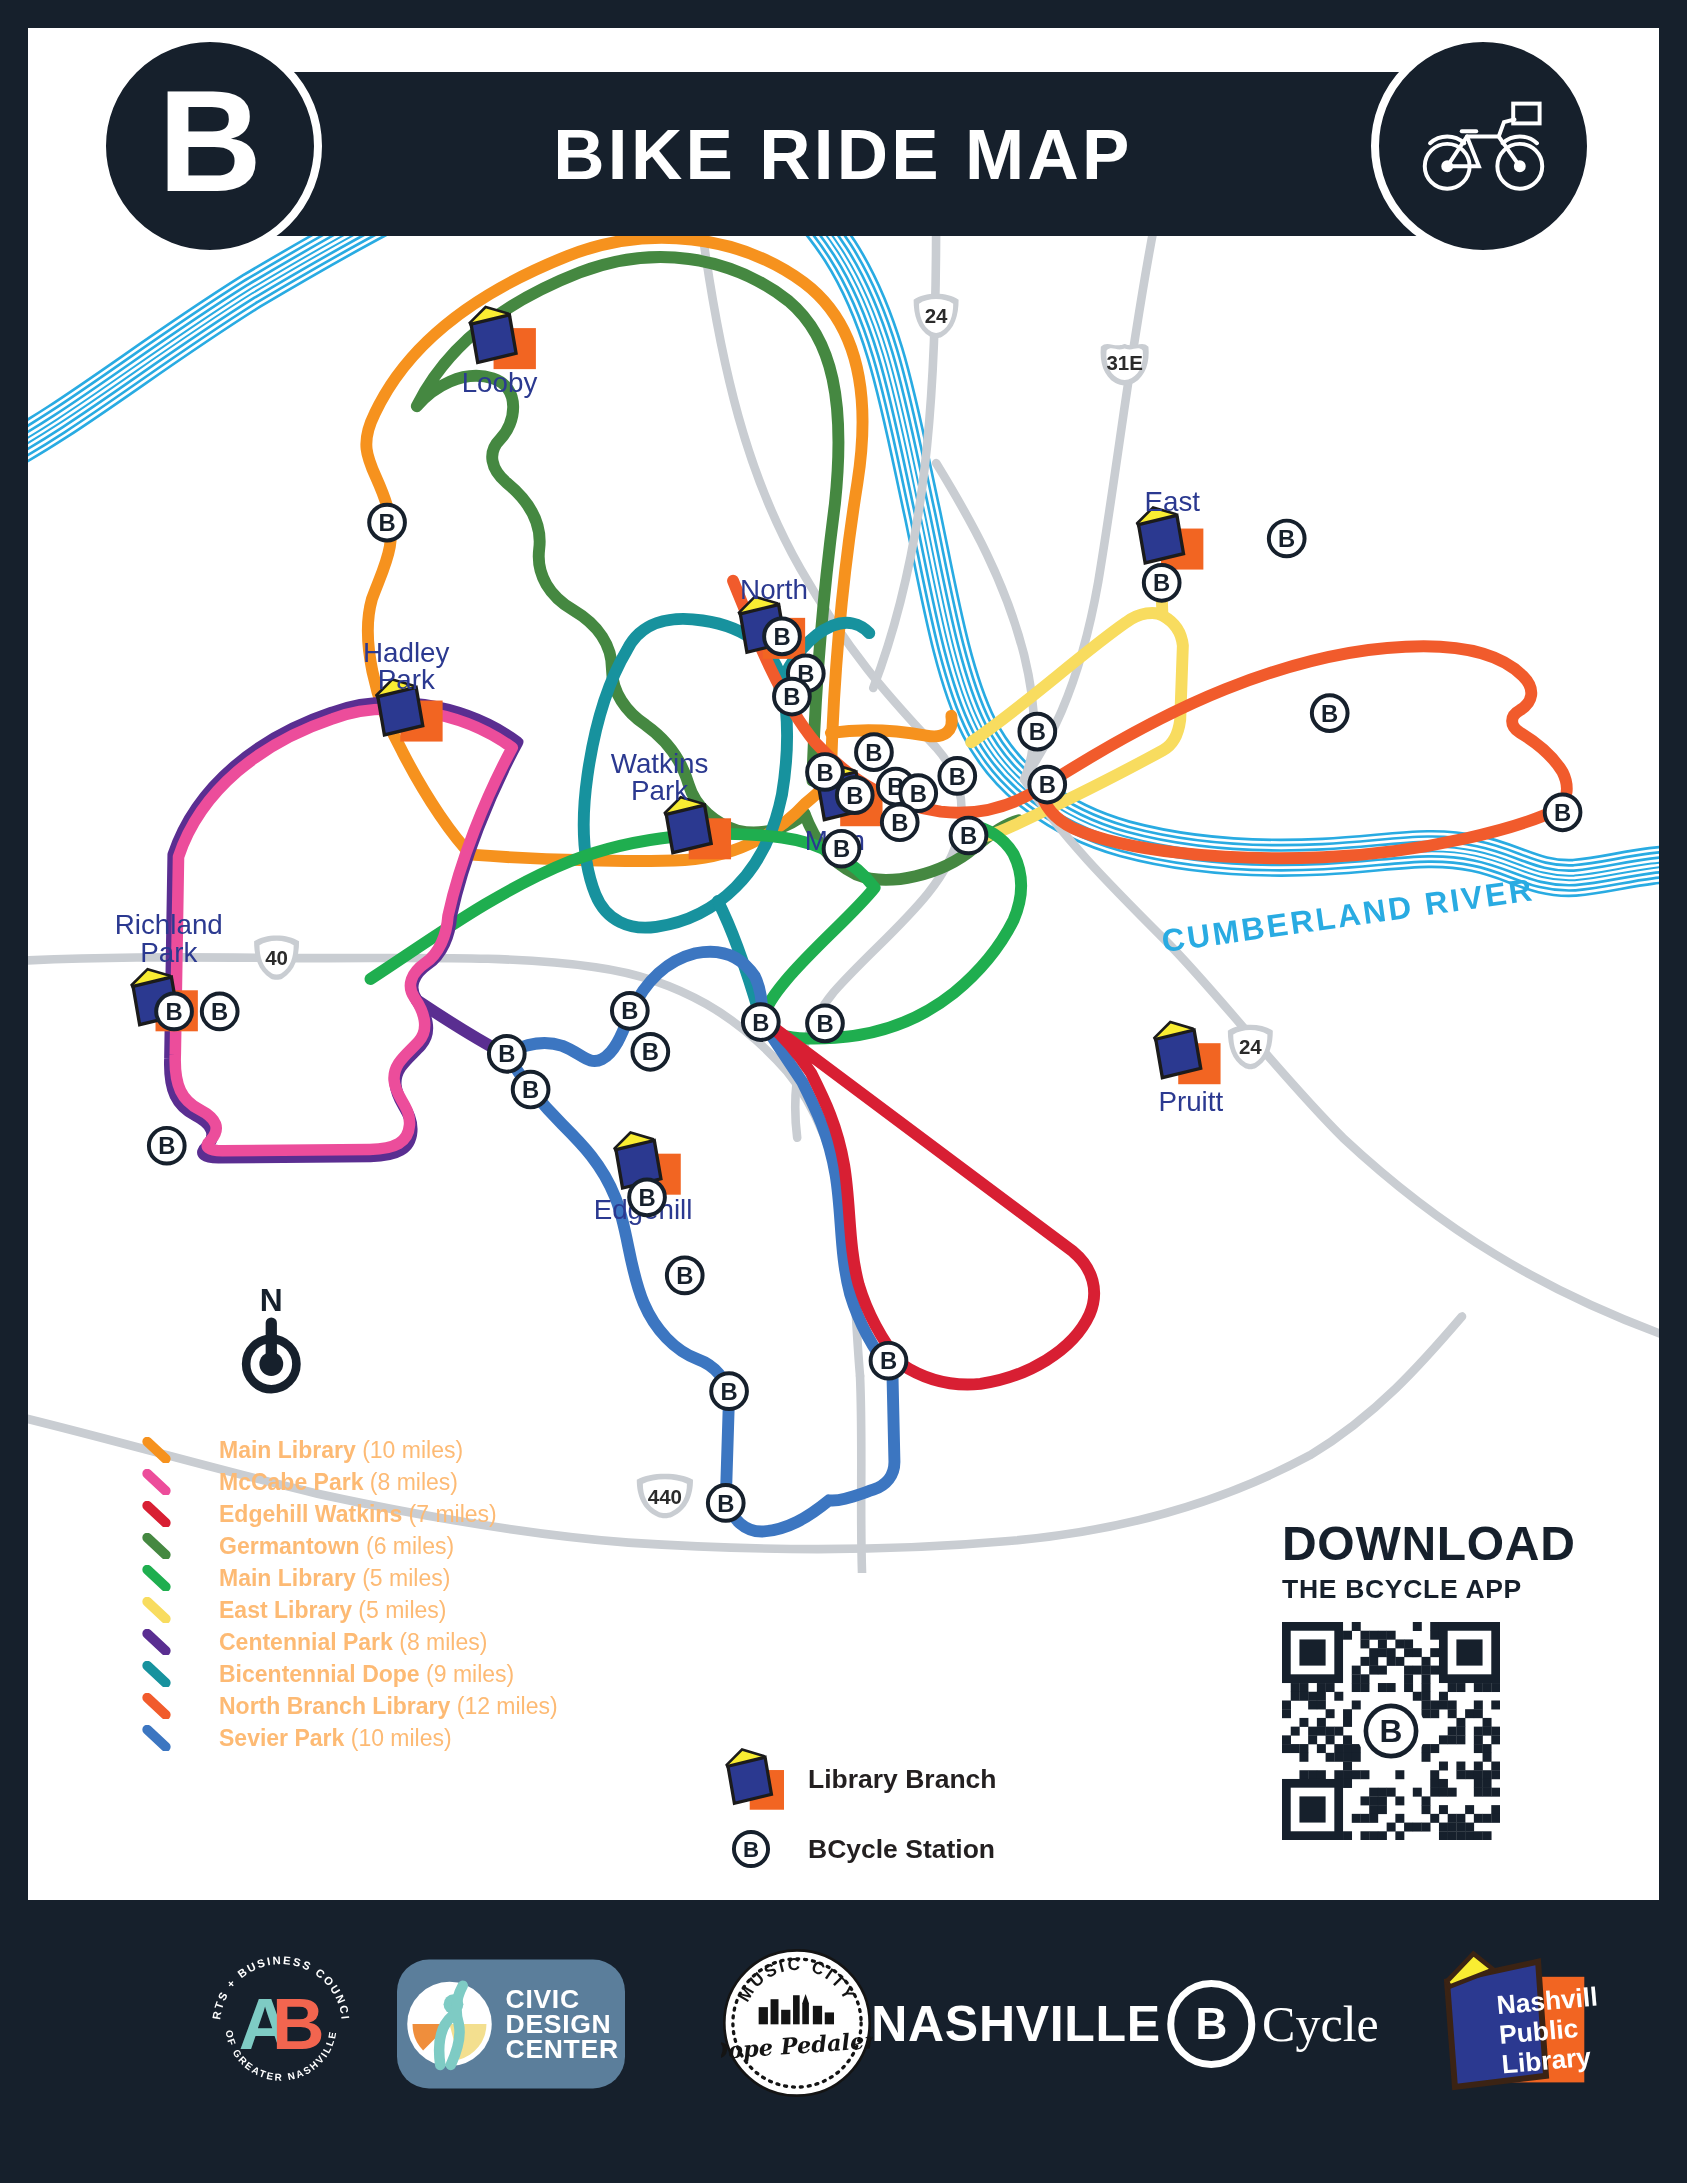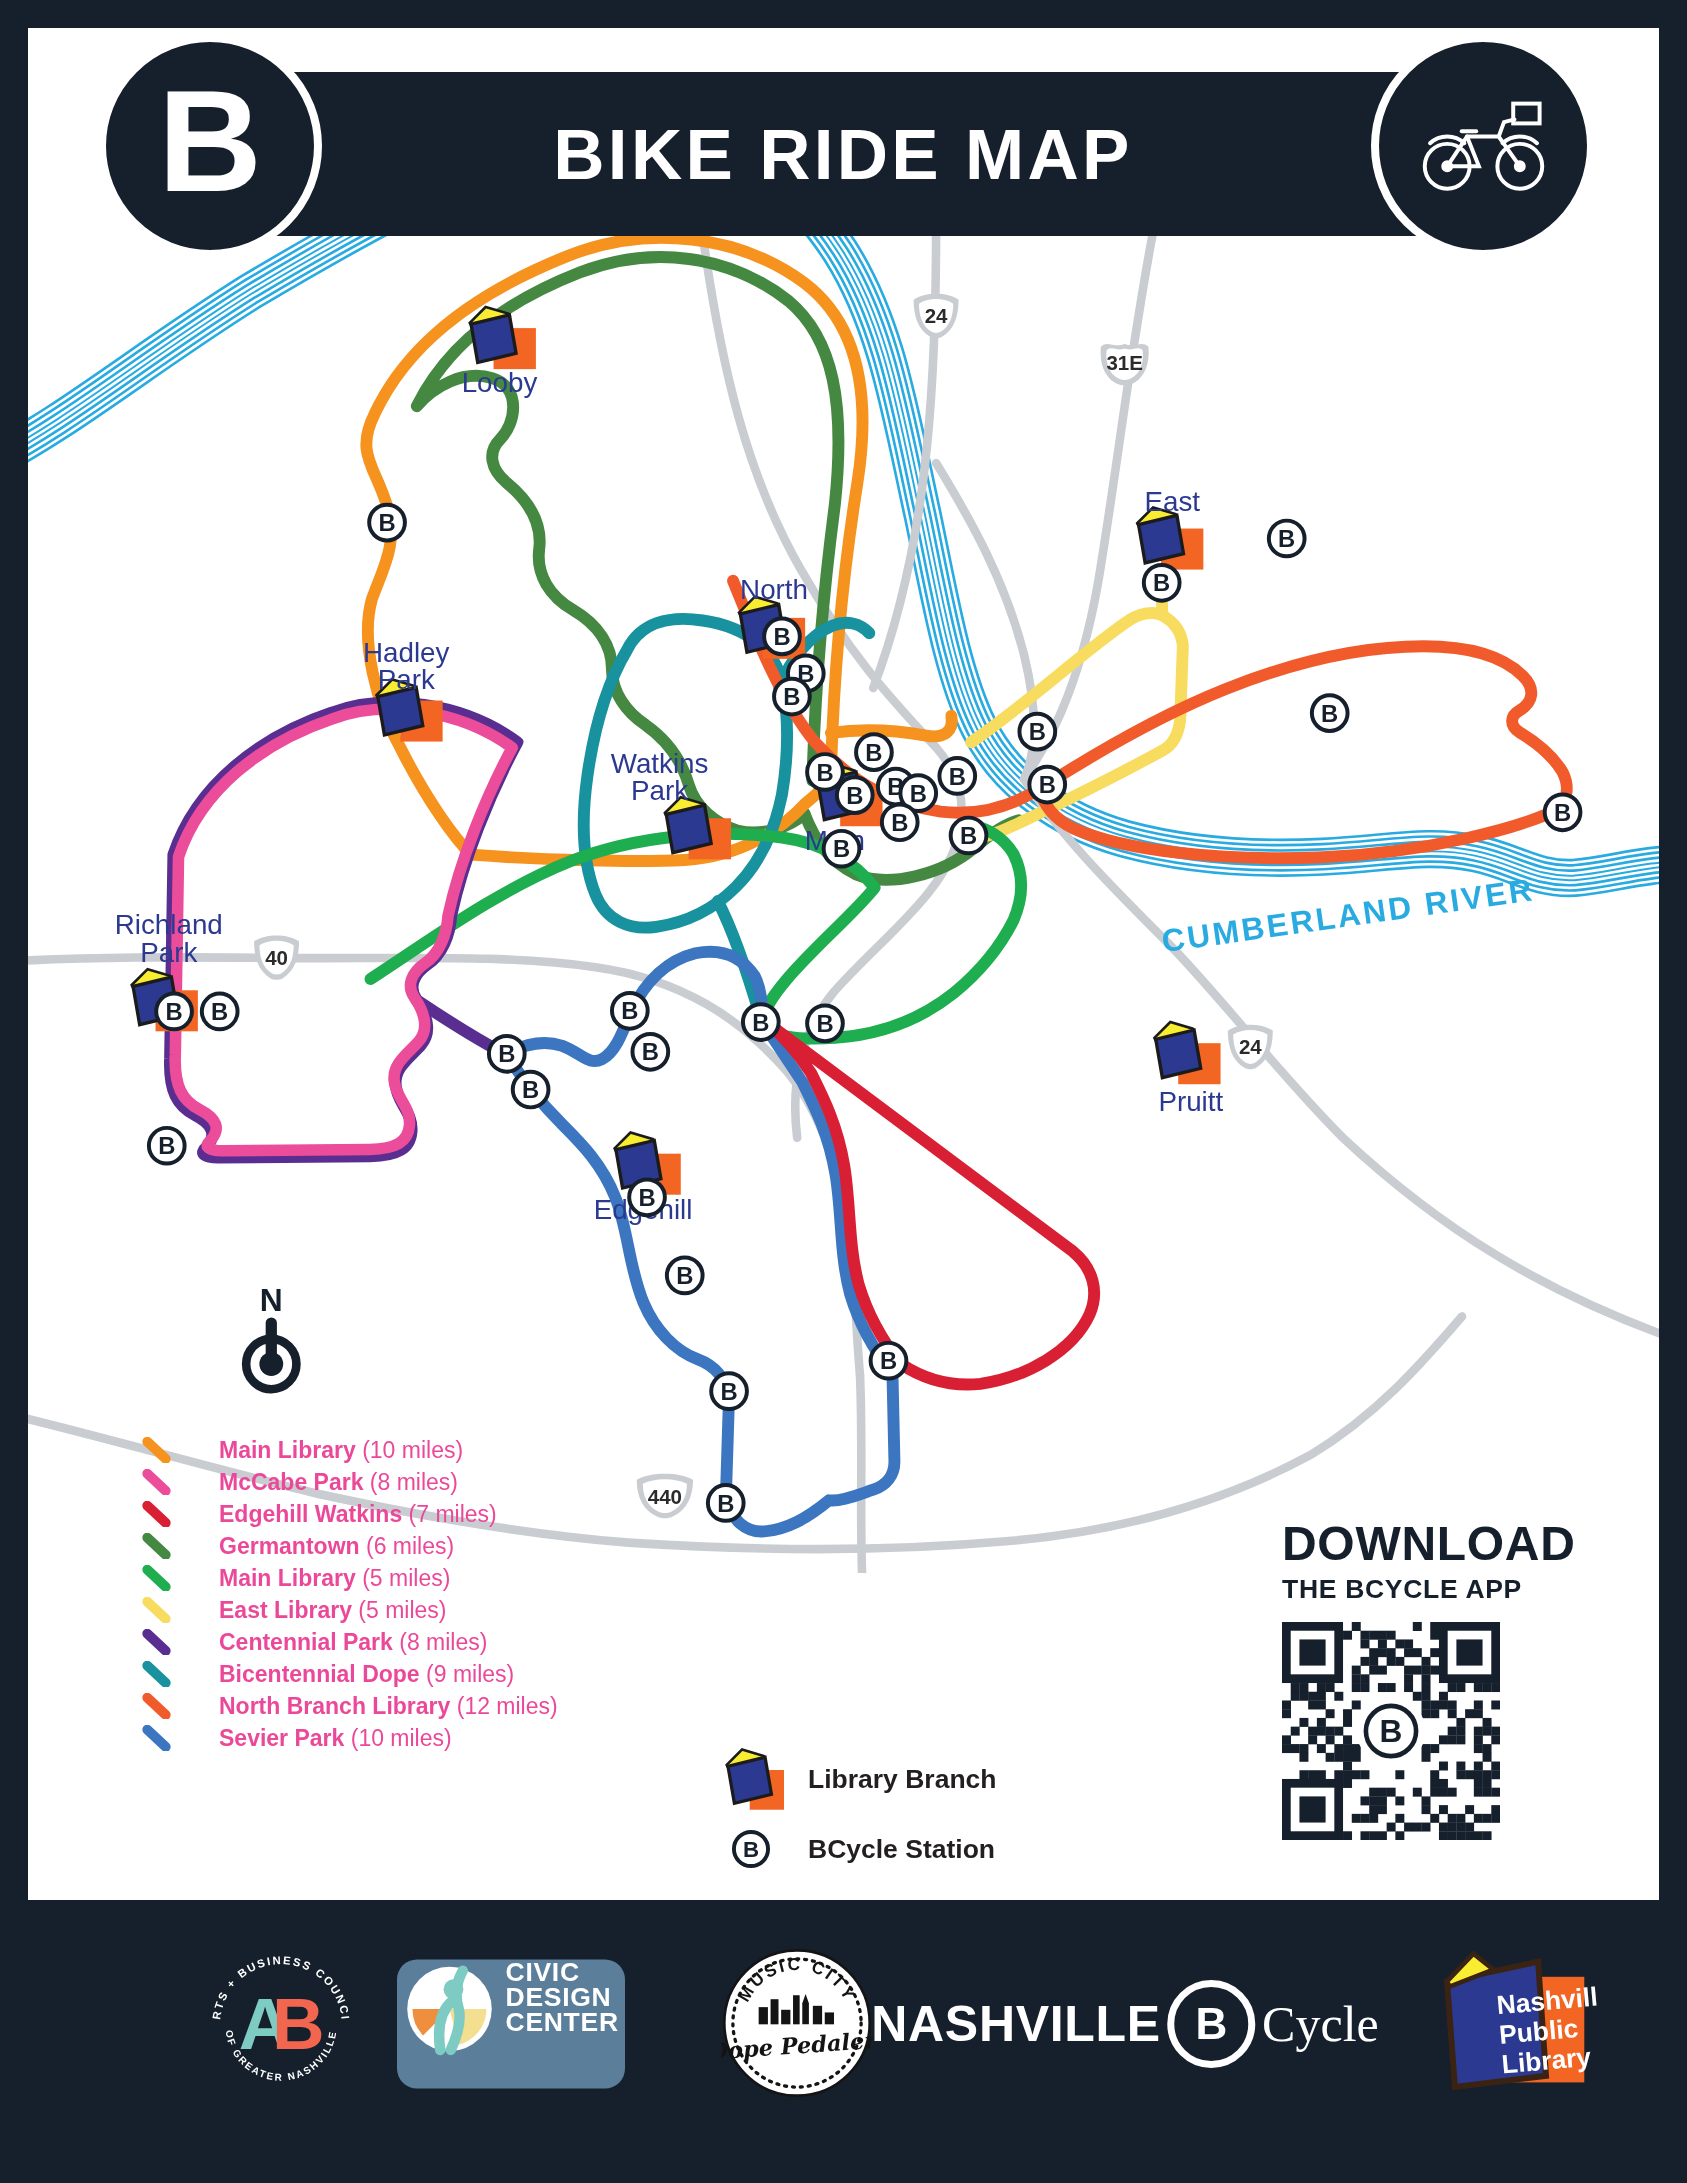--- a/index.html
+++ b/index.html
@@ -35,36 +35,36 @@
   .shield-inner{fill:#fff;}
   .shield-text{fill:#2b2b2b;font-size:31px;font-weight:700;text-anchor:middle;font-family:"Liberation Sans",sans-serif;}
   .river-label{fill:var(--c-river,#29ABE2);font-size:48px;font-weight:800;letter-spacing:4px;font-family:"Liberation Sans",sans-serif;}
   .station circle{fill:#fff;stroke:var(--c-frame,#16202C);stroke-width:6px;}
   .station text{fill:var(--c-frame,#16202C);font-size:36px;font-weight:800;text-anchor:middle;font-family:"Liberation Sans",sans-serif;}
 
   
   .legend{position:absolute;left:142px;top:1434px;z-index:5;}
   .legend-row{display:flex;align-items:center;height:32px;}
   .legend-swatch{width:29px;height:26.5px;margin-right:48px;flex:0 0 29px;}
-  .legend-text{font-size:23px;color:#ec4899;white-space:nowrap;}
+  .legend-text{font-size:23px;color:#fdba74;white-space:nowrap;}
   .legend-text b{font-weight:700;}
   .marker-legend{position:absolute;left:718px;top:1747px;z-index:5;}
   .marker-legend .row{display:flex;align-items:center;margin-bottom:17px;}
   .mk-label{font-size:26.5px;font-weight:700;color:#231F20;margin-left:24px;}
 
   
   .download{position:absolute;left:1282px;top:1516px;width:251px;z-index:5;color:var(--c-frame,#16202C);}
   .dl-1{font-size:48px;font-weight:900;letter-spacing:0.7px;}
   .dl-2{font-size:26.5px;font-weight:900;letter-spacing:0.7px;margin-top:2.6px;}
   .qr-box{margin-top:17px;width:218px;height:218px;}
 
   
   .footer{position:absolute;left:0;top:1900px;width:1687px;height:283px;z-index:6;}
   .flogo{position:absolute;transform:translate(-50%,-50%);}
-  .cdc-card{width:228px;height:129px;background:#5B7E9B;border-radius:20px;display:flex;align-items:flex-start;justify-content:center;gap:9.3px;}
+  .cdc-card{width:228px;height:129px;background:#5B7E9B;border-radius:32px;display:flex;align-items:center;justify-content:center;gap:9.3px;}
   .cdc-text{color:#fff;font-weight:900;font-size:26.5px;line-height:0.95;letter-spacing:0.7px;}
   .bcycle-word{display:flex;align-items:center;gap:6.6px;color:#fff;}
   .bw-nash{font-size:50px;font-weight:900;letter-spacing:0.7px;}
   .bw-circle{width:74px;height:74px;border:7.3px solid #fff;border-radius:50%;display:flex;align-items:center;justify-content:center;}
   .bw-b{font-size:44px;font-weight:900;}
   .bw-cycle{font-size:50px;font-weight:400;font-family:Liberation Serif, serif;}
 </style>
 </head>
 <body>
 

